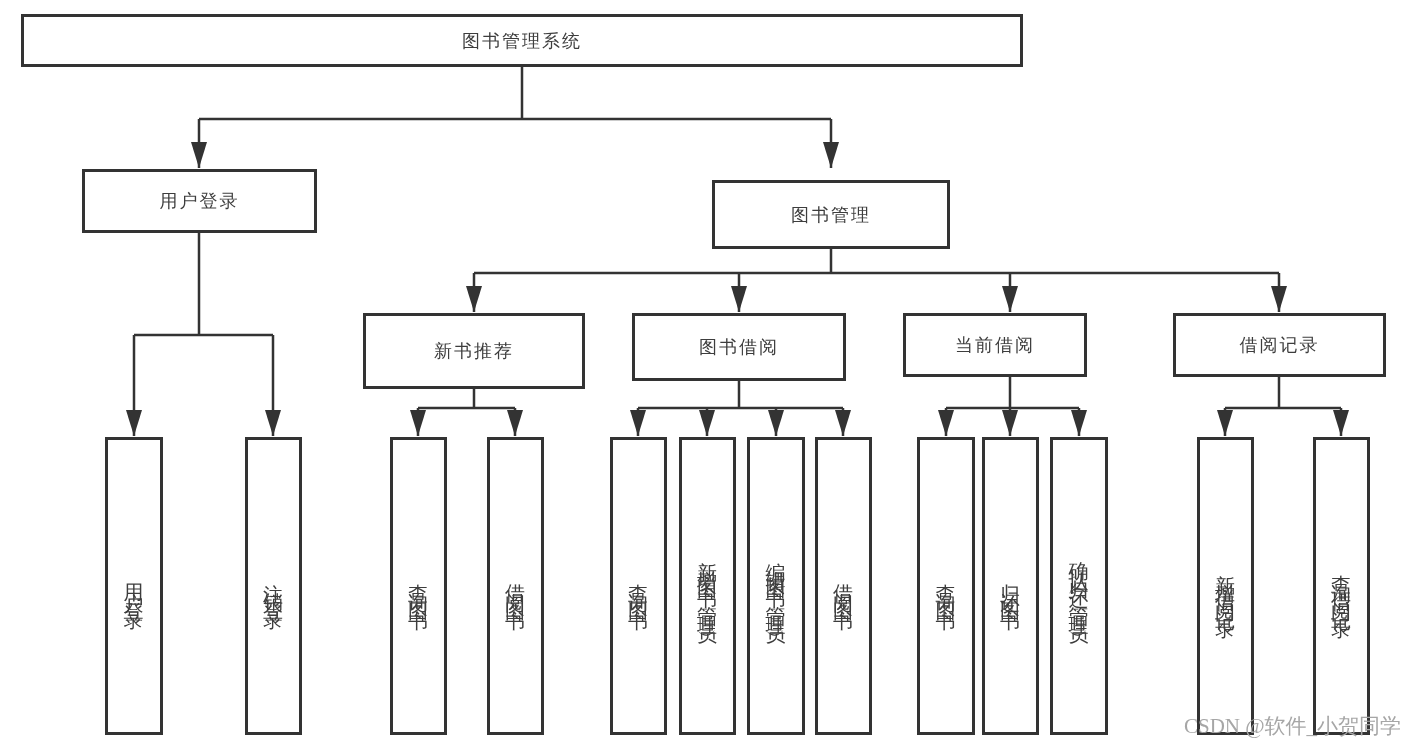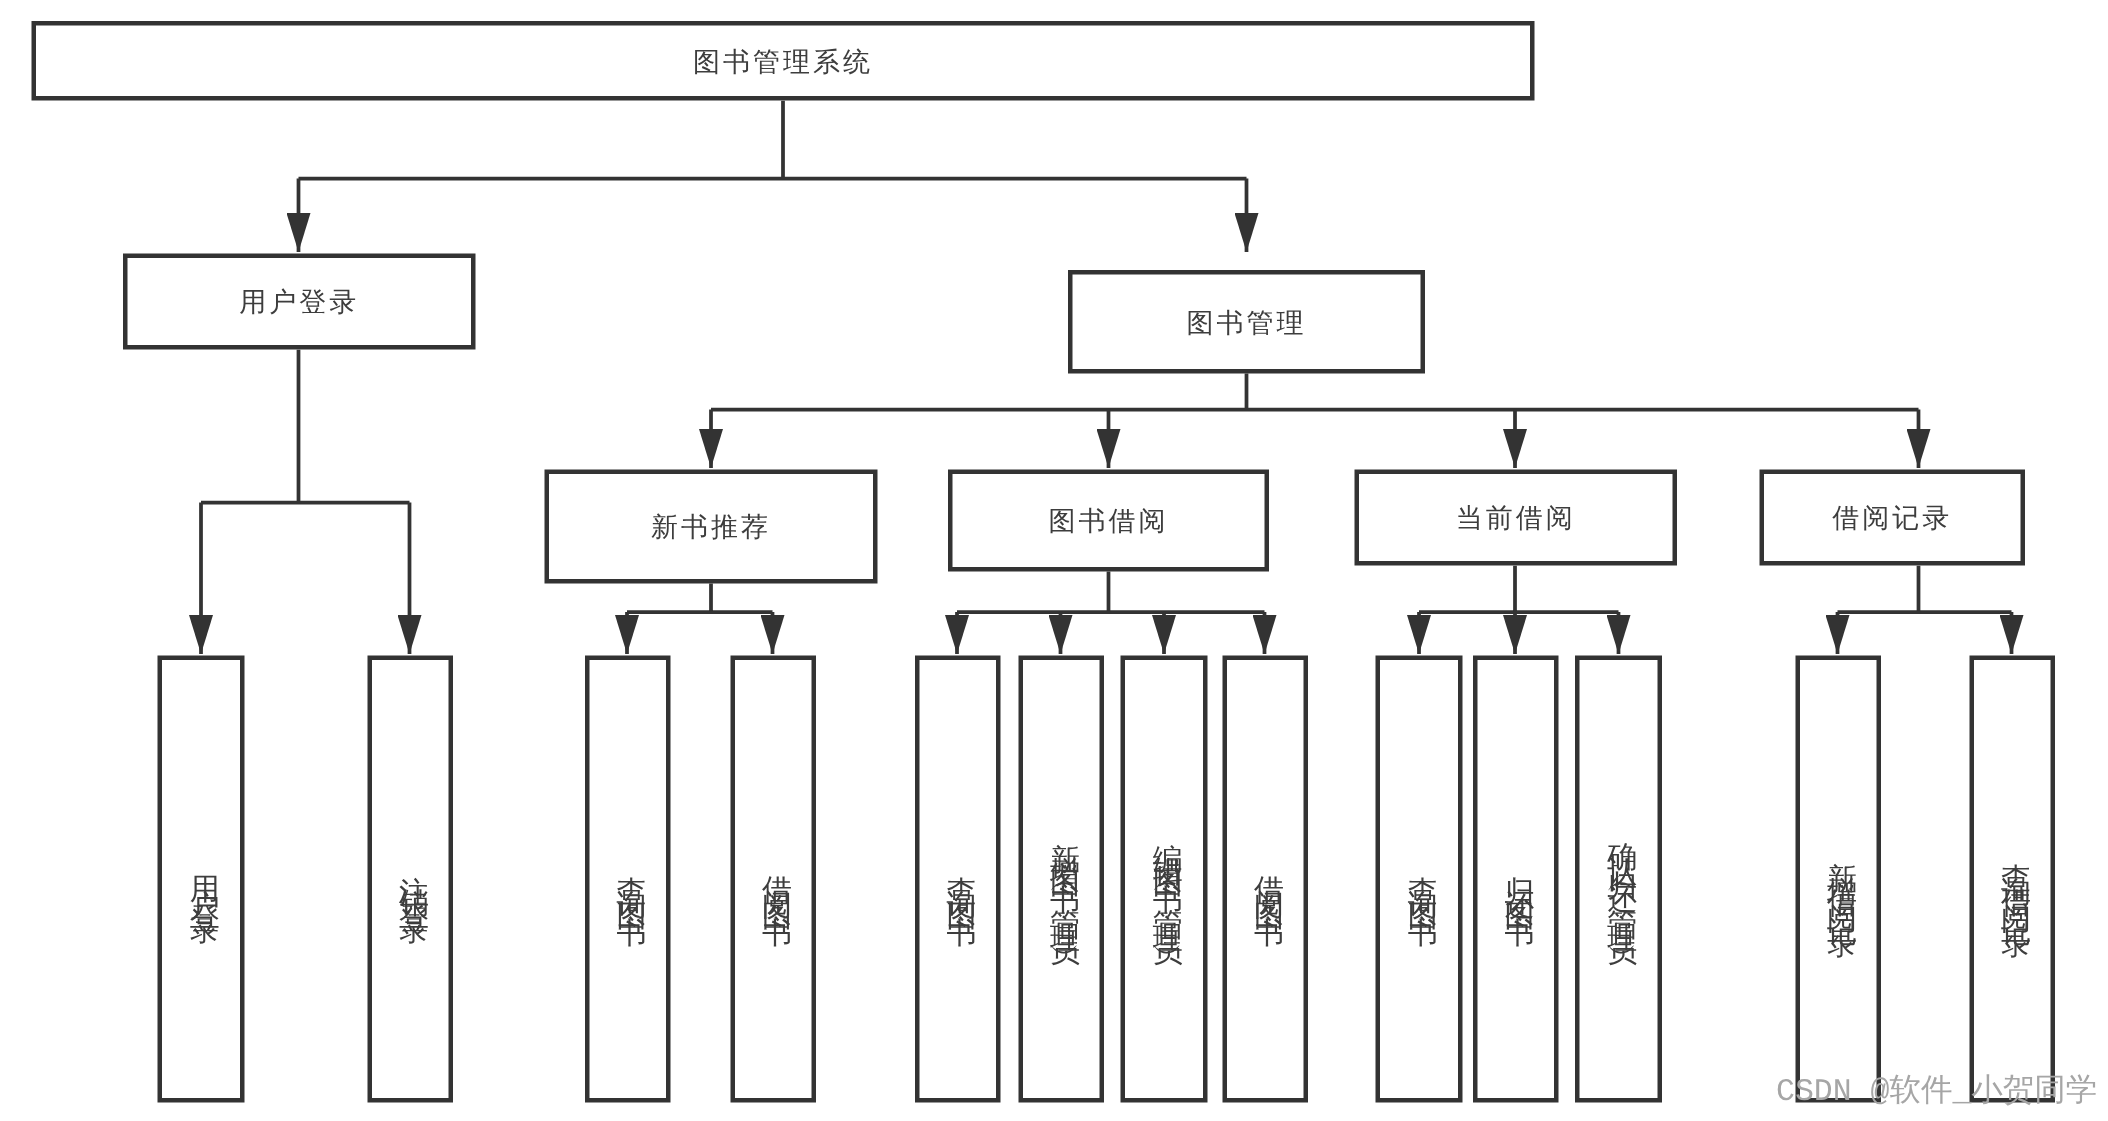--- a/index.html
+++ b/index.html
@@ -1,21 +1,21 @@
 <!DOCTYPE html>
 <html><head>
 <meta charset="utf-8">
 <style>
   html, body { margin: 0; padding: 0; background: #ffffff; }
   #canvas {
     position: relative;
     width: 1405px;
     height: 747px;
     background: #ffffff;
-    font-family: Liberation Mono, monospace;
+    font-family: Liberation Serif, serif;
     overflow: hidden;
   }
   #connector-layer {
     position: absolute;
     left: 0; top: 0;
     width: 1405px; height: 747px;
   }
   .node {
     position: absolute;
     box-sizing: border-box;
@@ -119,24 +119,24 @@
   <div class="node h" style="left:712px; top:180px; width:238px; height:69px">
     <span>图书管理</span>
   </div>
 
   <div class="node h" style="left:363px; top:313px; width:222px; height:76px">
     <span>新书推荐</span>
   </div>
   <div class="node h" style="left:632px; top:313px; width:214px; height:68px">
     <span>图书借阅</span>
   </div>
-  <div class="node h" style="left:903px; top:313px; width:215px; height:64px">
+  <div class="node h" style="left:903px; top:313px; width:184px; height:64px">
     <span>当前借阅</span>
   </div>
-  <div class="node h" style="left:1173px; top:313px; width:177px; height:64px">
+  <div class="node h" style="left:1173px; top:313px; width:213px; height:64px">
     <span>借阅记录</span>
   </div>
 
   <div class="node v" style="left:105px; top:437px; width:58px; height:298px">
     <span>用户登录</span>
   </div>
   <div class="node v" style="left:245px; top:437px; width:57px; height:298px">
     <span>注销登录</span>
   </div>
 

